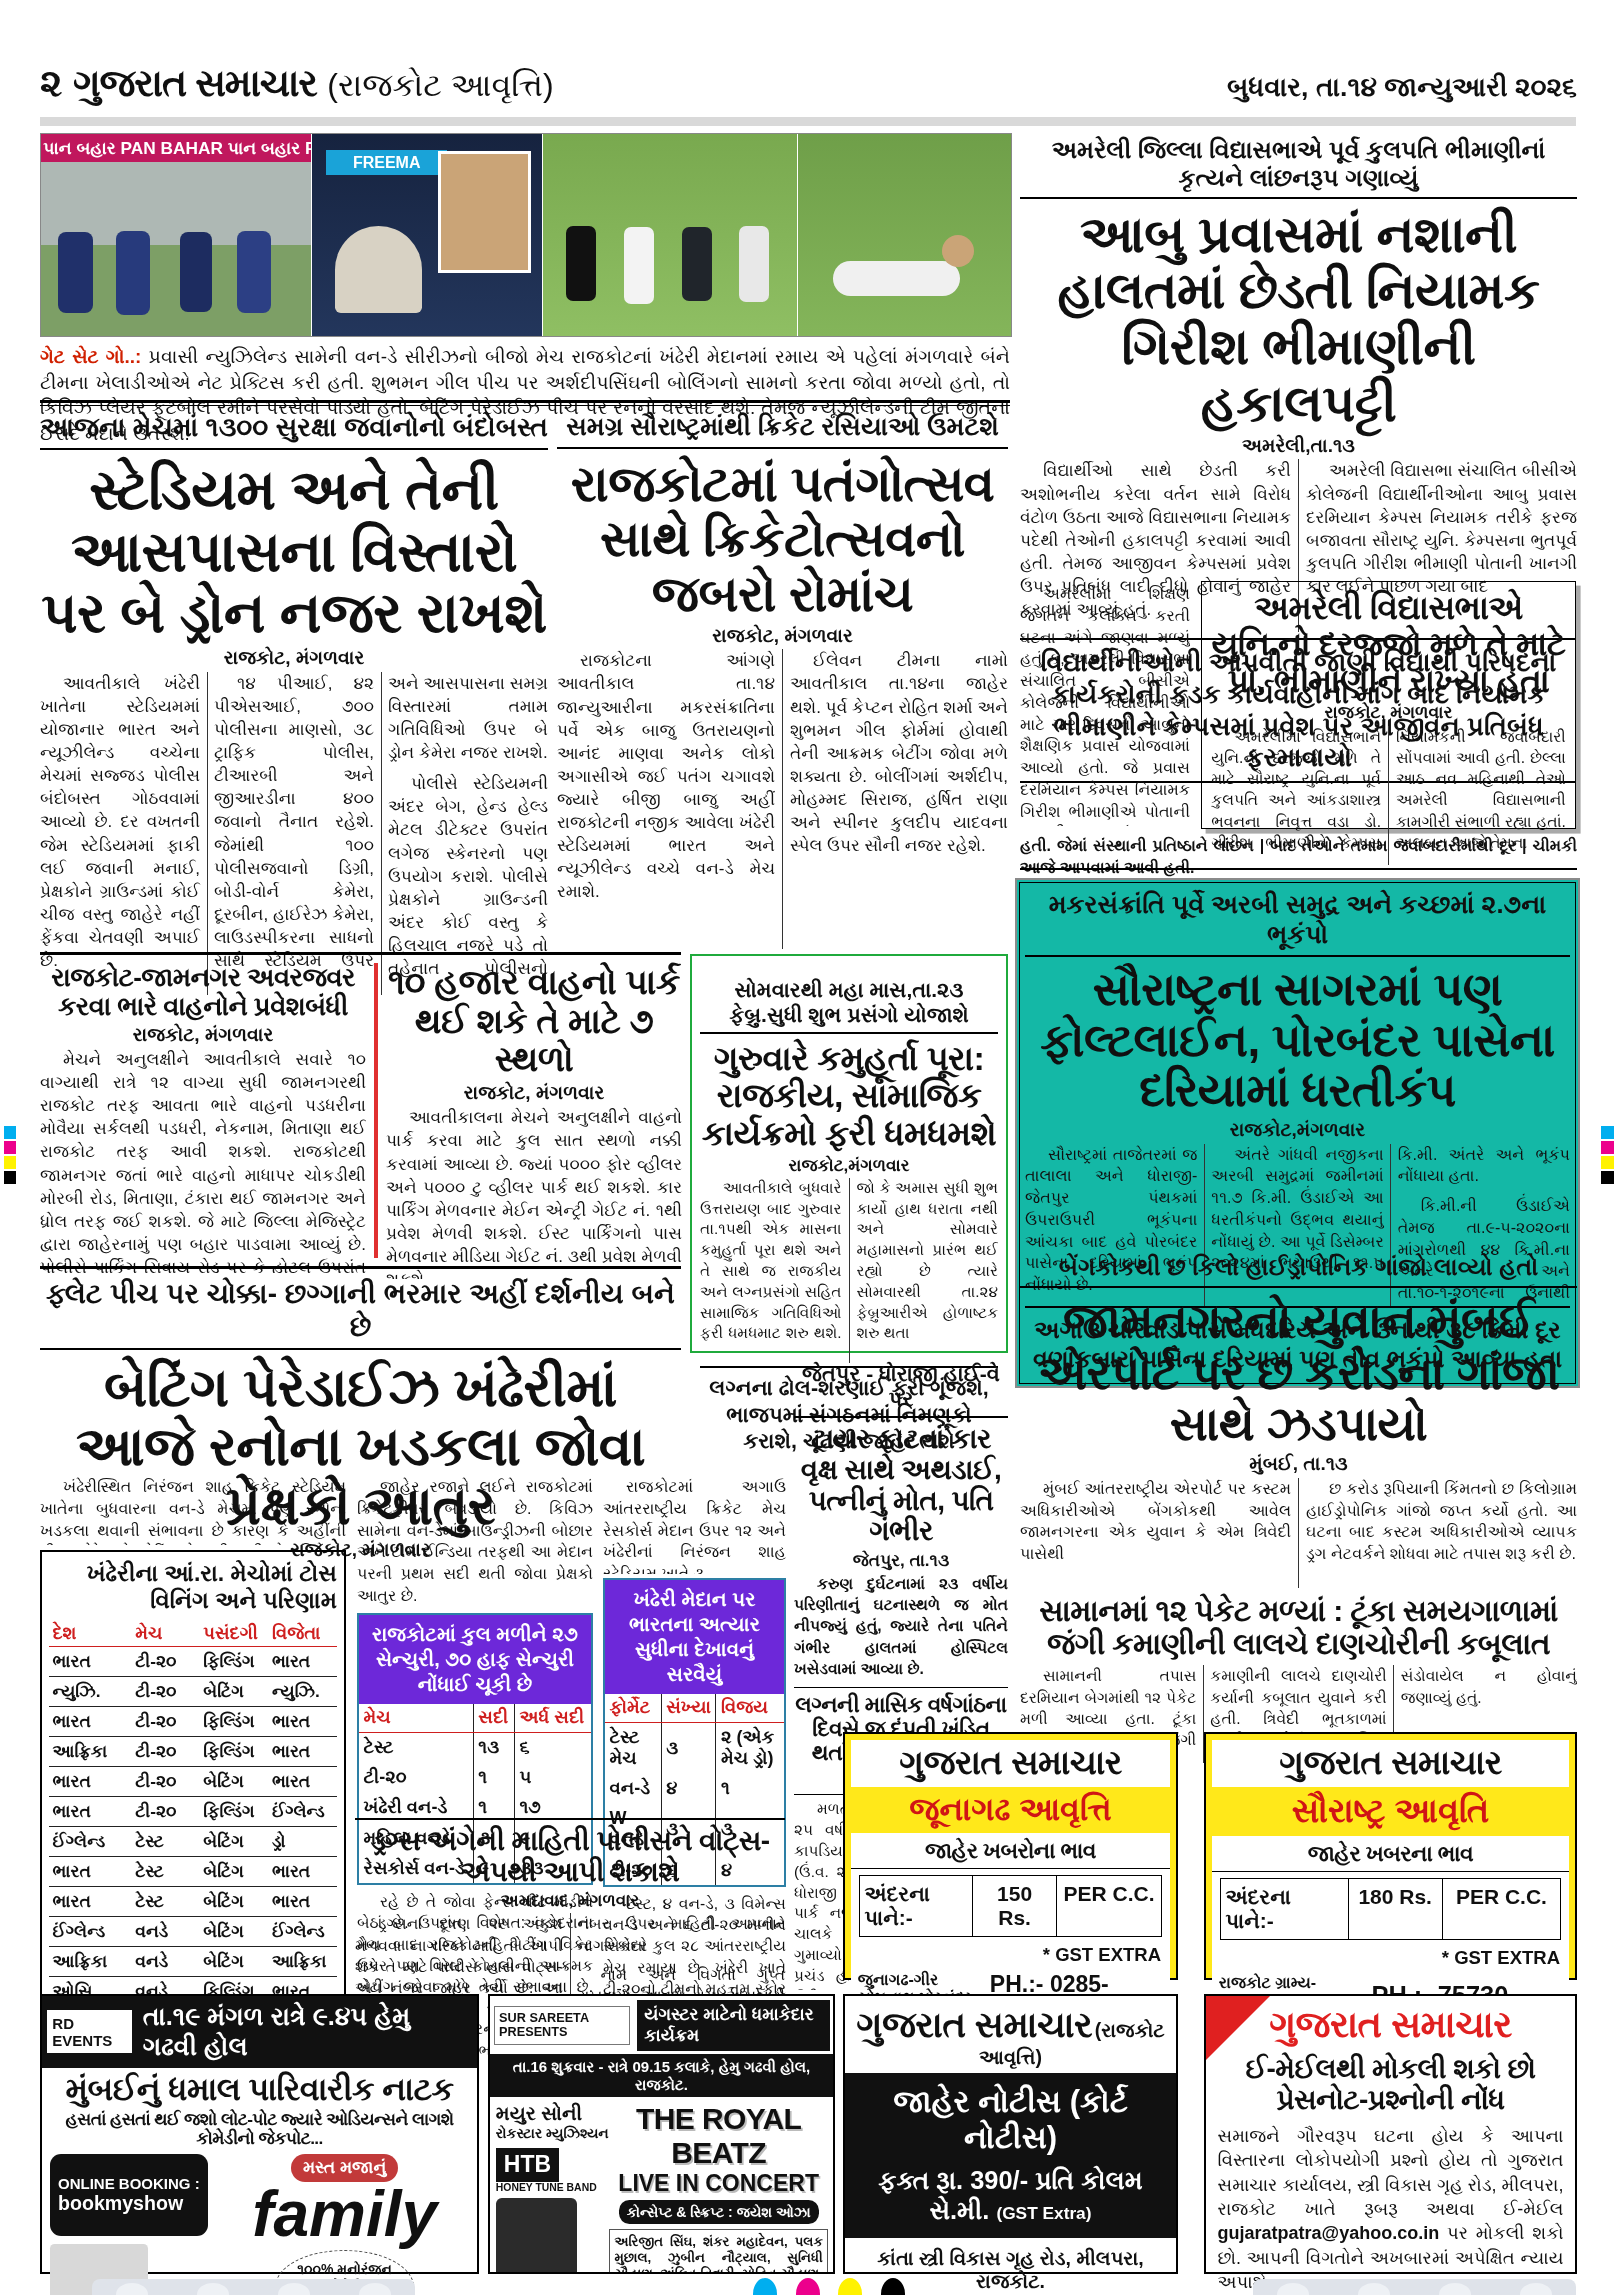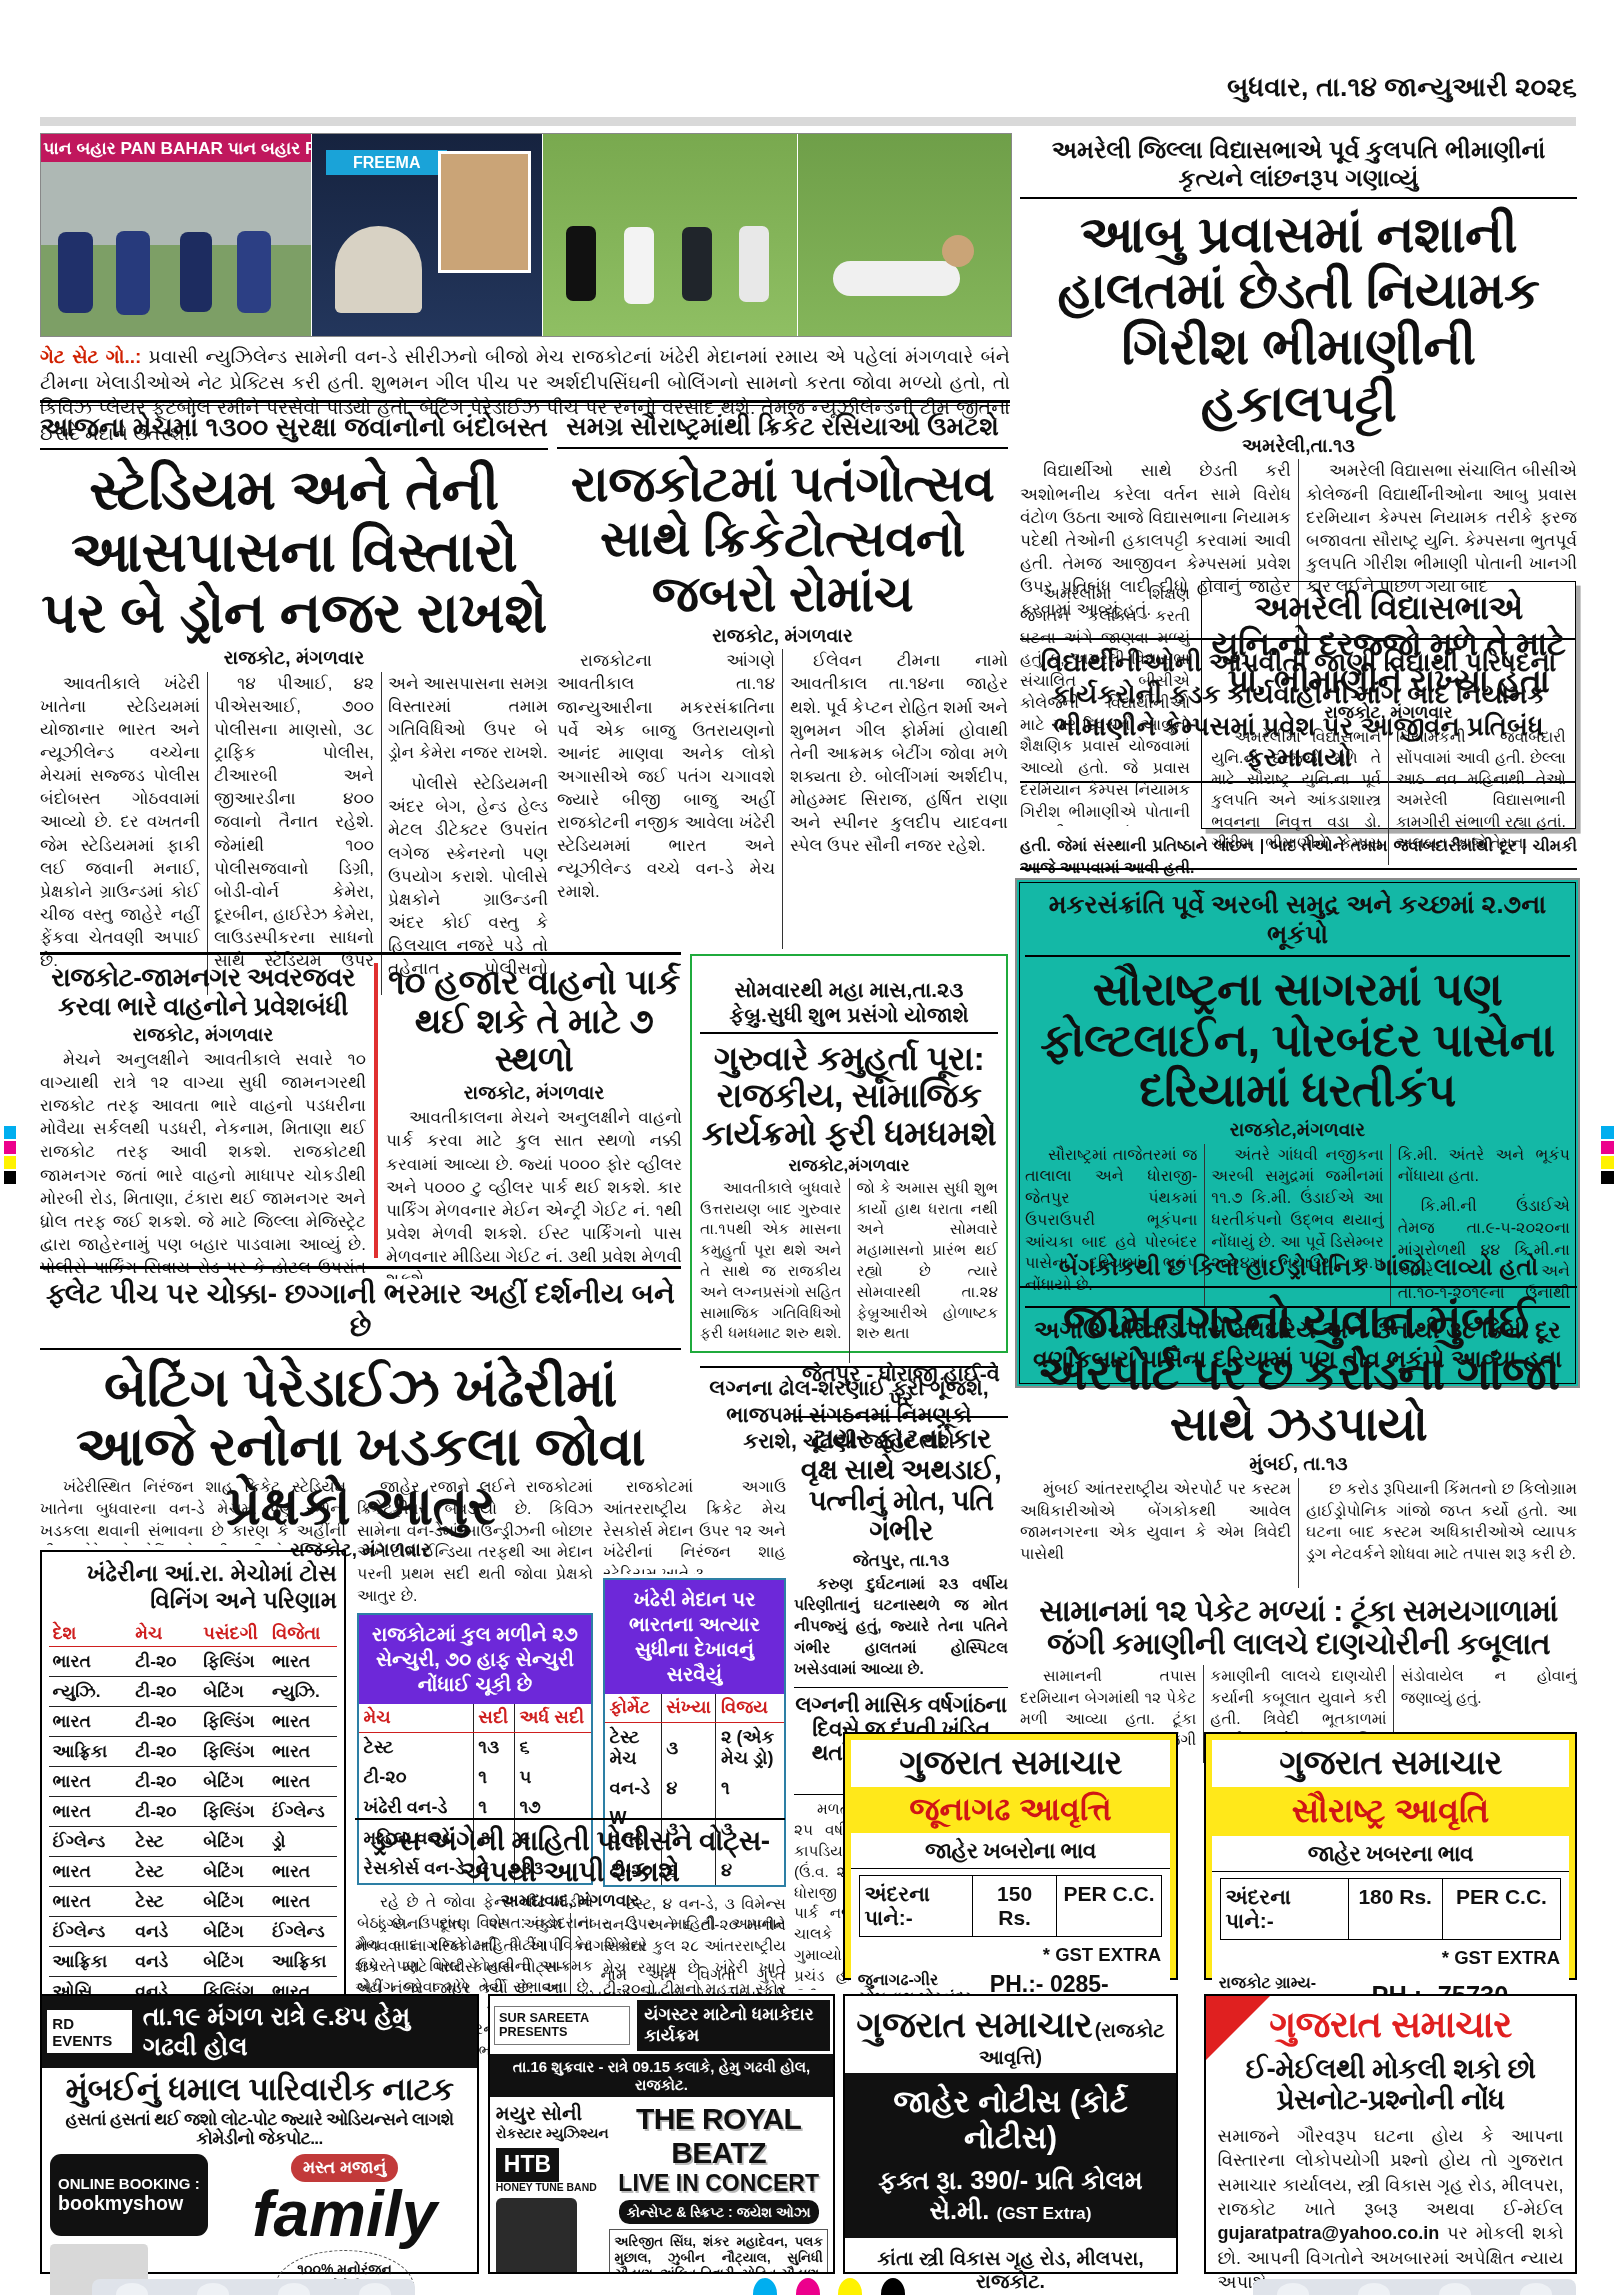--- a/index.html
+++ b/index.html
@@ -44,20 +44,25 @@
   .regdot{width:24px;height:32px;border-radius:50%;display:inline-block;margin:0 8px;}
   .capsule{background:#dfe3ea;border-radius:8px;display:flex;align-items:center;justify-content:space-around;}
   .capsule i{width:32px;height:23px;border-radius:50%;background:#eef1f5;display:inline-block;}
   .pmark{width:12.7px;height:12.7px;display:block;margin-bottom:2.3px;}
 </style>
 </head>
 <body>
 
 <div class="page">
 
+  <div class="abs" style="left:40px;top:62px;width:809px;font-size:38px;font-weight:bold;">
+    <span>૨</span>
+    <span style="letter-spacing:-1.2px;">ગુજરાત સમાચાર</span>
+    <span style="font-size:32px;font-weight:normal;">(રાજકોટ આવૃત્તિ)</span>
+  </div>
   <div class="abs" style="right:40px;top:72px;font-size:26.6px;font-weight:bold;">બુધવાર, તા.૧૪ જાન્યુઆરી ૨૦૨૬</div>
   <div class="abs graybar" style="left:40px;top:117px;width:1536px;height:9.2px;"></div>
 
   <div class="abs photostrip" style="left:40px;top:133px;width:970px;height:202px;">
     <div class="ph" style="width:271px;background:linear-gradient(#aeb8b4 0 55%,#7d9f66 55% 100%);">
       <div style="background:#c0175d;color:#fff;font-weight:bold;font-size:17.3px;white-space:nowrap;overflow:hidden;padding:3.5px 2.3px;">પાન બહાર PAN BAHAR પાન બહાર PAN BAHAR</div>
       <div style="position:absolute;left:17.3px;bottom:23px;width:35px;height:81px;background:#20306a;border-radius:8px;"></div>
       <div style="position:absolute;left:75px;bottom:21px;width:34px;height:84px;background:#273a7c;border-radius:8px;"></div>
       <div style="position:absolute;left:139px;bottom:24px;width:32px;height:80px;background:#1d2c60;border-radius:8px;"></div>
       <div style="position:absolute;left:196px;bottom:23px;width:34px;height:82px;background:#2c3f84;border-radius:8px;"></div>

